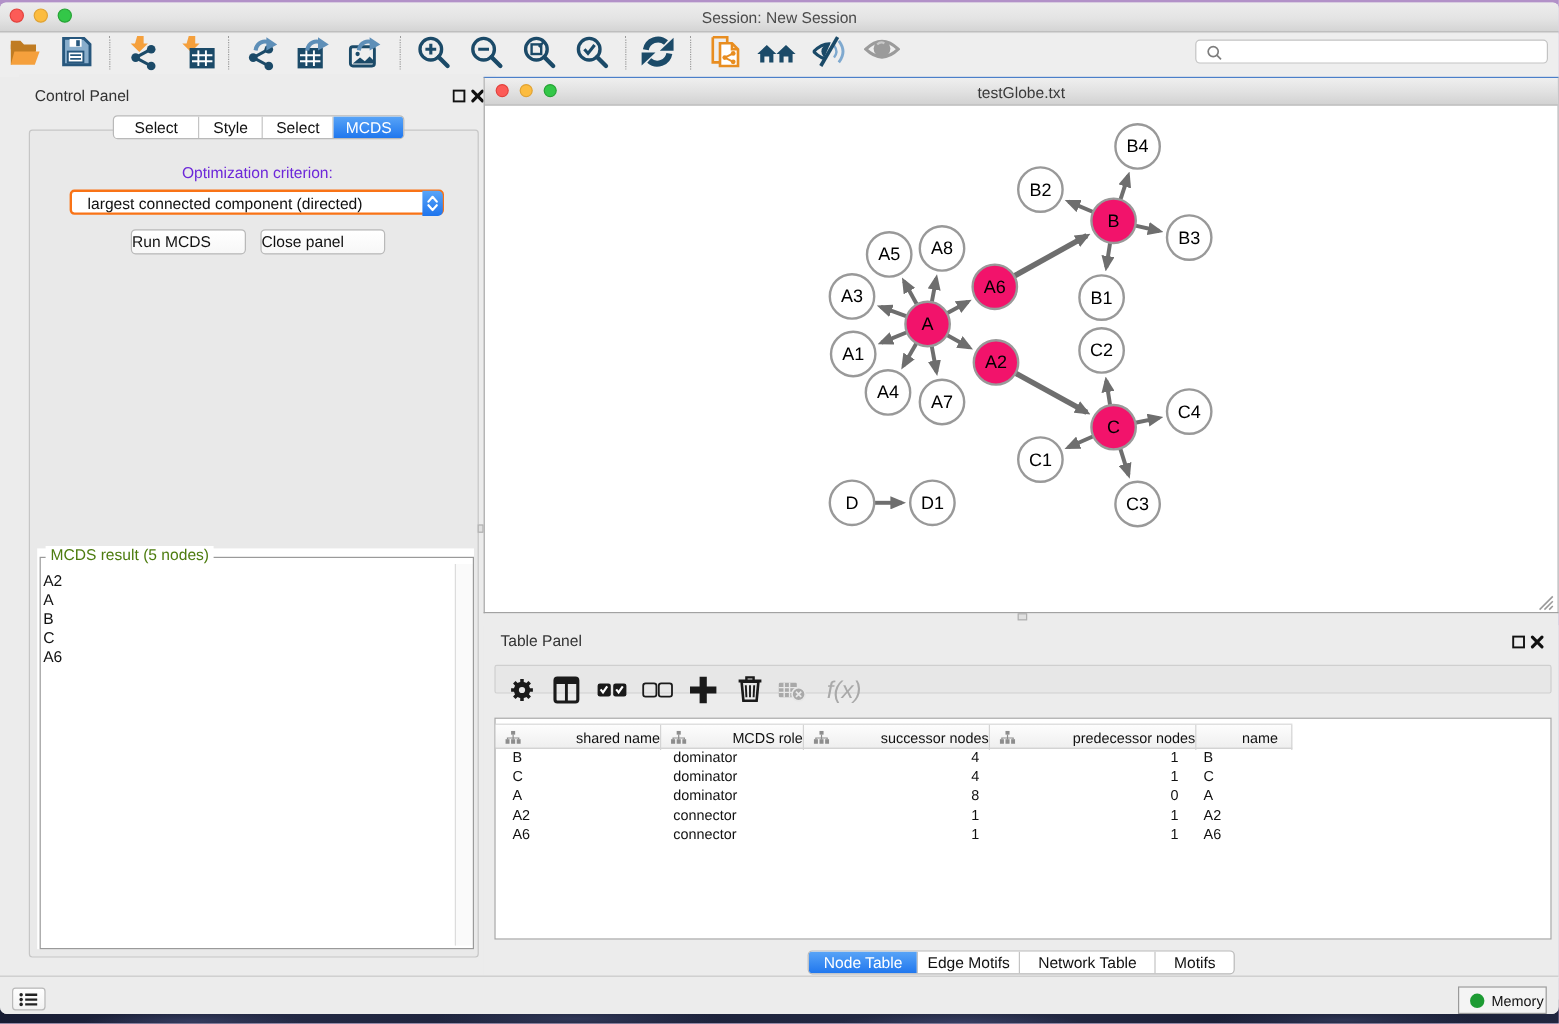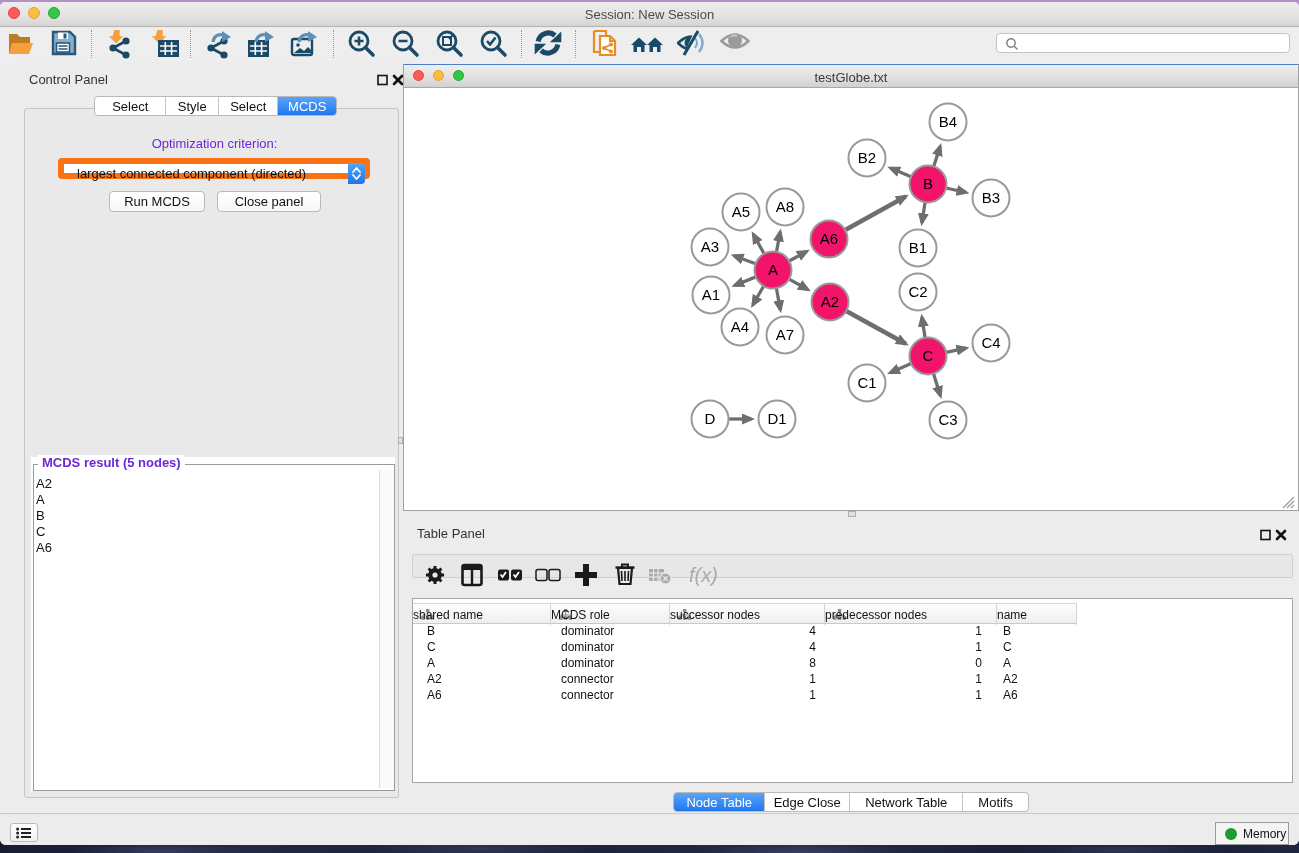--- a/index.html
+++ b/index.html
@@ -38,48 +38,48 @@
   background:#fff; overflow:hidden; font-size:13px; }
 .seg div { display:flex; align-items:center; justify-content:center; color:#111;
   border-right:1px solid #c4c4c4; }
 .seg div:last-child { border-right:none; }
 .seg div.sel { background:linear-gradient(180deg,#58a4f7 0%,#2077ee 100%); color:#fff; }
 
 #cpinner { position:absolute; left:8px; top:46px; width:375px; height:690px;
   border:1px solid #c6c6c6; border-radius:3px; background:#e9e9e9; }
 #optlabel { position:absolute; left:0; top:74px; width:397px; text-align:center; font-size:13px; color:#6d28d9; }
 #dropdown { position:absolute; left:42px; top:96px; width:312px; height:21px; background:#fff;
-  border:6px solid #f97316; border-radius:4px; font-size:13px; color:#111; line-height:19px; padding-left:13px; }
+  border:2px solid #f97316; border-radius:4px; font-size:13px; color:#111; line-height:19px; padding-left:13px; }
 #dropdown .dd { position:absolute; right:-1px; top:-1px; width:17px; height:21px; border-radius:0 4px 4px 0;
   background:linear-gradient(180deg,#59a5f8 0%,#1e74ed 100%); }
 .btn { position:absolute; height:21px; background:linear-gradient(180deg,#ffffff,#f7f7f7); border:1px solid #b9b9b9;
-  border-radius:4px; font-size:13px; color:#111; text-align:center; line-height:19px; }
+  border-radius:4px; font-size:13px; color:#111; line-height:19px; }
 
 #mcdsbox { position:absolute; left:17px; top:402px; width:362px; height:327px; border:1px solid #9a9a9a; }
-#mcdslegend { position:absolute; left:22px; top:393px; background:#fff; padding:0 4px; font-size:13px; color:#6d28d9;font-weight:bold; }
+#mcdslegend { position:absolute; left:22px; top:393px; background:#fff; padding:0 4px; font-size:13px; color:#4d7c0f; }
 #mcdslist { position:absolute; left:15px; top:395px; width:364px; height:334px; background:#fff;
   font-size:13px; color:#111; padding:19px 0 0 5px; line-height:16px; }
 
 #netwin { position:absolute; left:403px; top:62px; width:896px; height:447px; background:#fff;
   border:1px solid #a2a2a2; border-top:1px solid #4b7fc9; }
 #nettitle { position:absolute; left:0; top:0; width:100%; height:23px;
   background:linear-gradient(180deg,#efefef 0%,#e2e2e2 50%,#d2d2d2 100%); border-bottom:1px solid #a9a9a9; }
 #nettitle .title { position:absolute; top:5px; width:100%; text-align:center; font-size:13px; color:#3a3a3a; }
 .tl2 { position:absolute; top:5px; width:11px; height:11px; border-radius:50%; }
 #graph { position:absolute; left:0; top:22px; }
 
 #tpanel { position:absolute; left:403px; top:519px; width:896px; height:294px; background:#ececec; }
 #ttoolbar { position:absolute; left:9px; top:33px; width:881px; height:24px; background:#e7e7e7;
   border:1px solid #cfcfcf; border-radius:2px; }
 #ttable { position:absolute; left:9px; top:77px; width:881px; height:185px; background:#fff;
   border:1px solid #a5a5a5; }
 #thead { position:absolute; left:0; top:4px; width:664px; height:21px;
   background:linear-gradient(180deg,#fdfdfd,#efefef); border-top:1px solid #d8d8d8; border-bottom:1px solid #c9c9c9; }
 .thcell { position:absolute; top:0; height:21px; border-right:1px solid #d4d4d4; font-size:12px; color:#111; }
-.thcell span { position:absolute; top:4px; width:100%; text-align:left; }
+.thcell span { position:absolute; top:4px; width:100%; text-align:right; }
 
 
 #statusbar { position:absolute; left:0; bottom:0; width:100%; height:32px; background:#ececec;
   border-top:1px solid #c9c9c9; }
 #listbtn { position:absolute; left:10px; top:9px; width:28px; height:19px; background:linear-gradient(180deg,#fff,#f2f2f2);
   border:1px solid #b9b9b9; border-radius:3px; }
 #membtn { position:absolute; right:10px; top:8px; width:74px; height:23px; background:#f4f4f4;
   border:1px solid #9a9a9a; font-size:12px; color:#111; }
 svg text { font-family:"Liberation Sans", sans-serif; }
 </style>
@@ -491,21 +491,21 @@
         <div style="position:absolute;top:89px;left:0;width:664px;height:16px;font-size:12px;color:#111;">
           <span style="position:absolute;left:14px;">A6</span>
           <span style="position:absolute;left:148px;">connector</span>
           <span style="position:absolute;left:330px;width:73px;text-align:right;">1</span>
           <span style="position:absolute;left:500px;width:69px;text-align:right;">1</span>
           <span style="position:absolute;left:590px;">A6</span>
         </div>
     </div>
     <div class="seg" style="left:270px; top:271px; width:356px;">
       <div class="sel" style="width:92px;">Node Table</div>
-        <div style="width:85px;">Edge Close</div>
+        <div style="width:85px;">Edge Motifs</div>
       <div style="width:114px;">Network Table</div>
         <div style="width:65px;">Motifs</div>
     </div>
   </div>
   <div id="statusbar">
     <div id="listbtn">
         <svg style="position:absolute;left:5px;top:3px;" width="16" height="12" viewBox="0 0 16 12">
 <g fill="#222">
             <circle cx="1.6" cy="2" r="1.5"></circle>
             <circle cx="1.6" cy="6" r="1.5"></circle>

